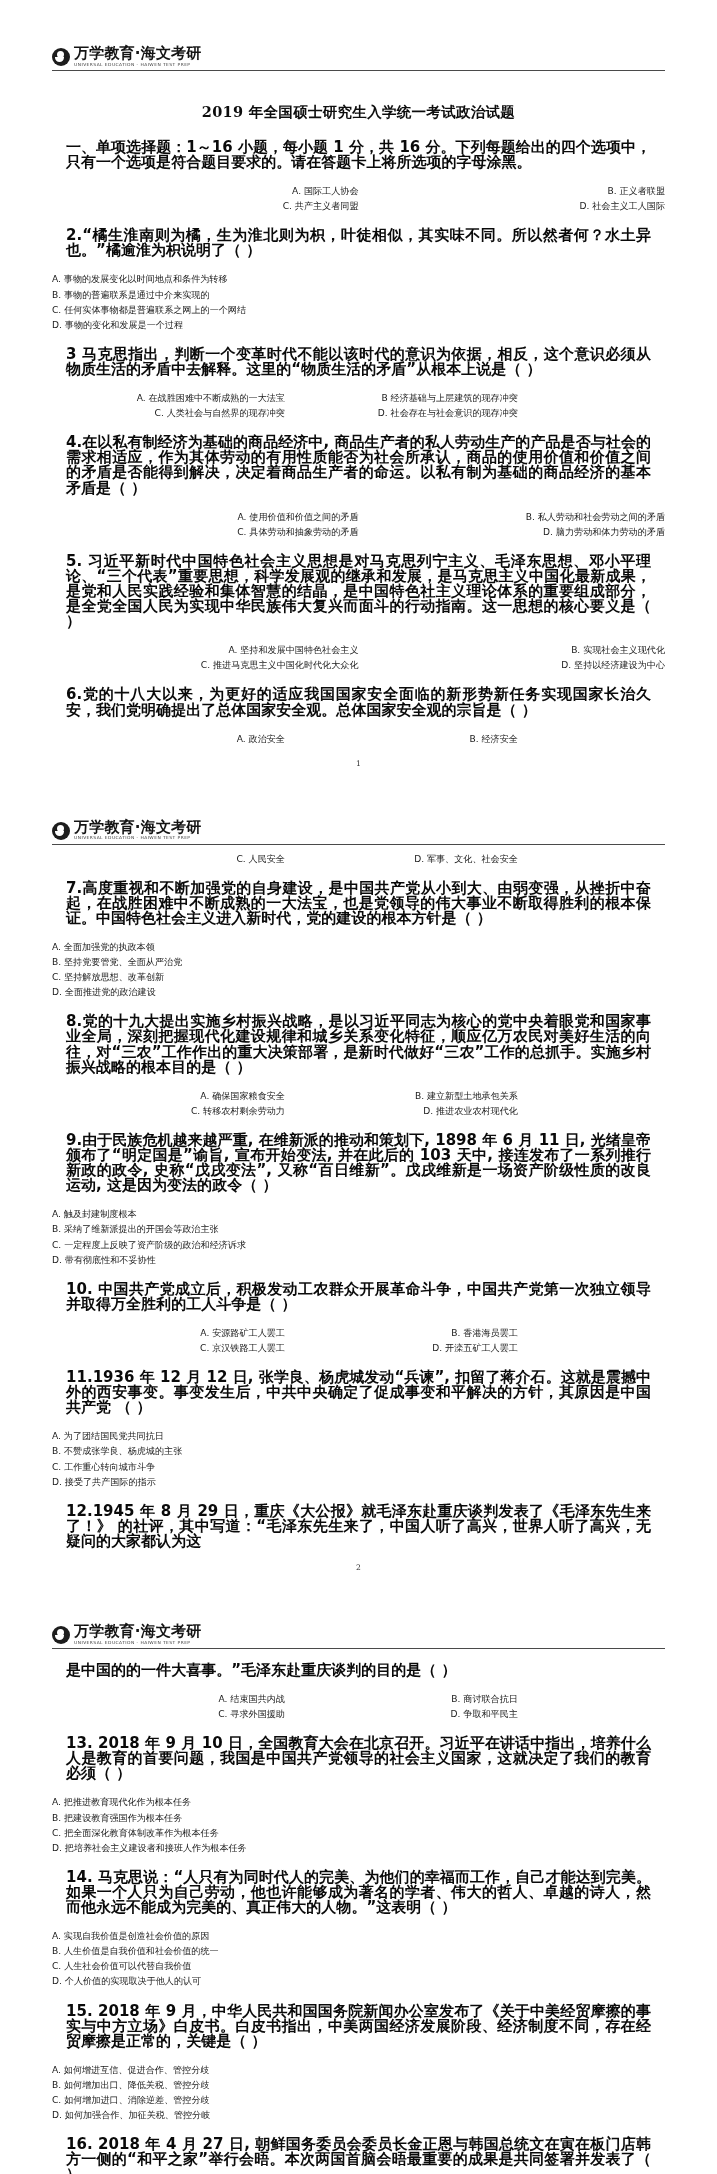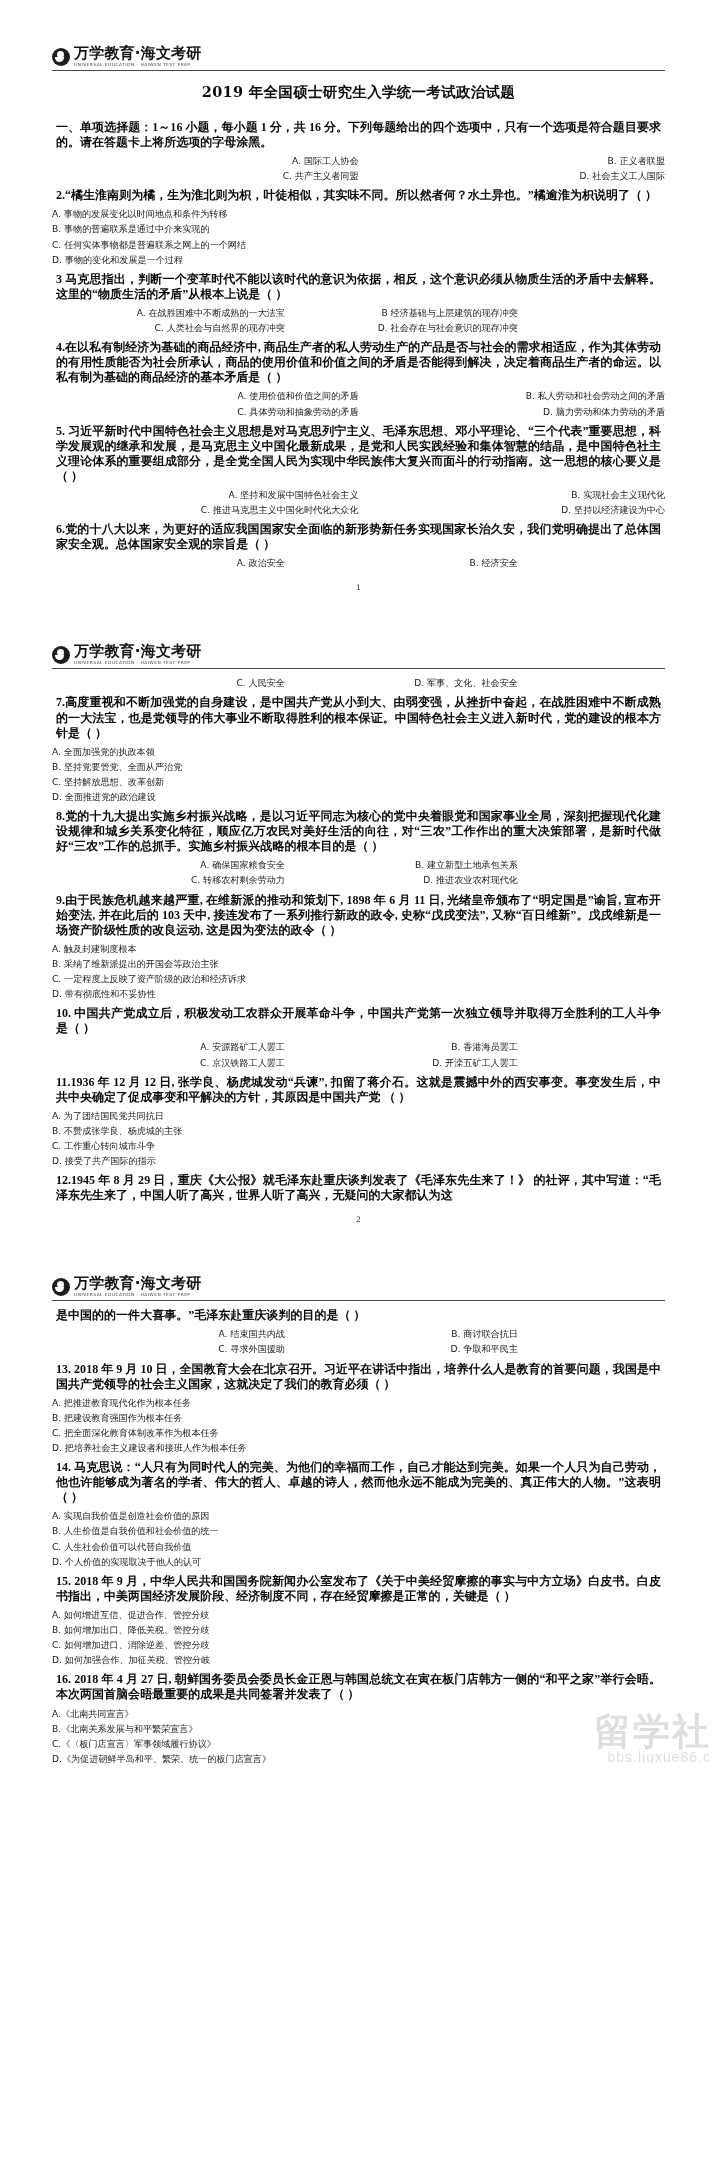--- a/index.html
+++ b/index.html
@@ -82,33 +82,32 @@
     transform-origin: left top;
   }
 
   
   .doc-title {
     text-align: center;
     font-size: 14.5px;
     font-weight: 700;
     letter-spacing: 0.3px;
     color: #0d0d0d;
-    margin: 12px 0 18px 0;
+    margin: 32px 0 18px 0;
     font-family: "DejaVu Serif", "Liberation Serif", serif;
   }
 
   
   .para {
-    font-size: 12px;
+    font-size: 15px;
     line-height: 15.1px;
     color: #101010;
     text-align: justify;
-    margin: 4px;
+    margin: 14px;
     letter-spacing: 0.02px;
-    font-family: Liberation Serif, serif;
   }
   .stem {
     font-weight: 700;
     color: #0a0a0a;
   }
   .opts {
     display: flex;
     flex-wrap: wrap;
     font-size: 9.1px;
     line-height: 15.1px;

